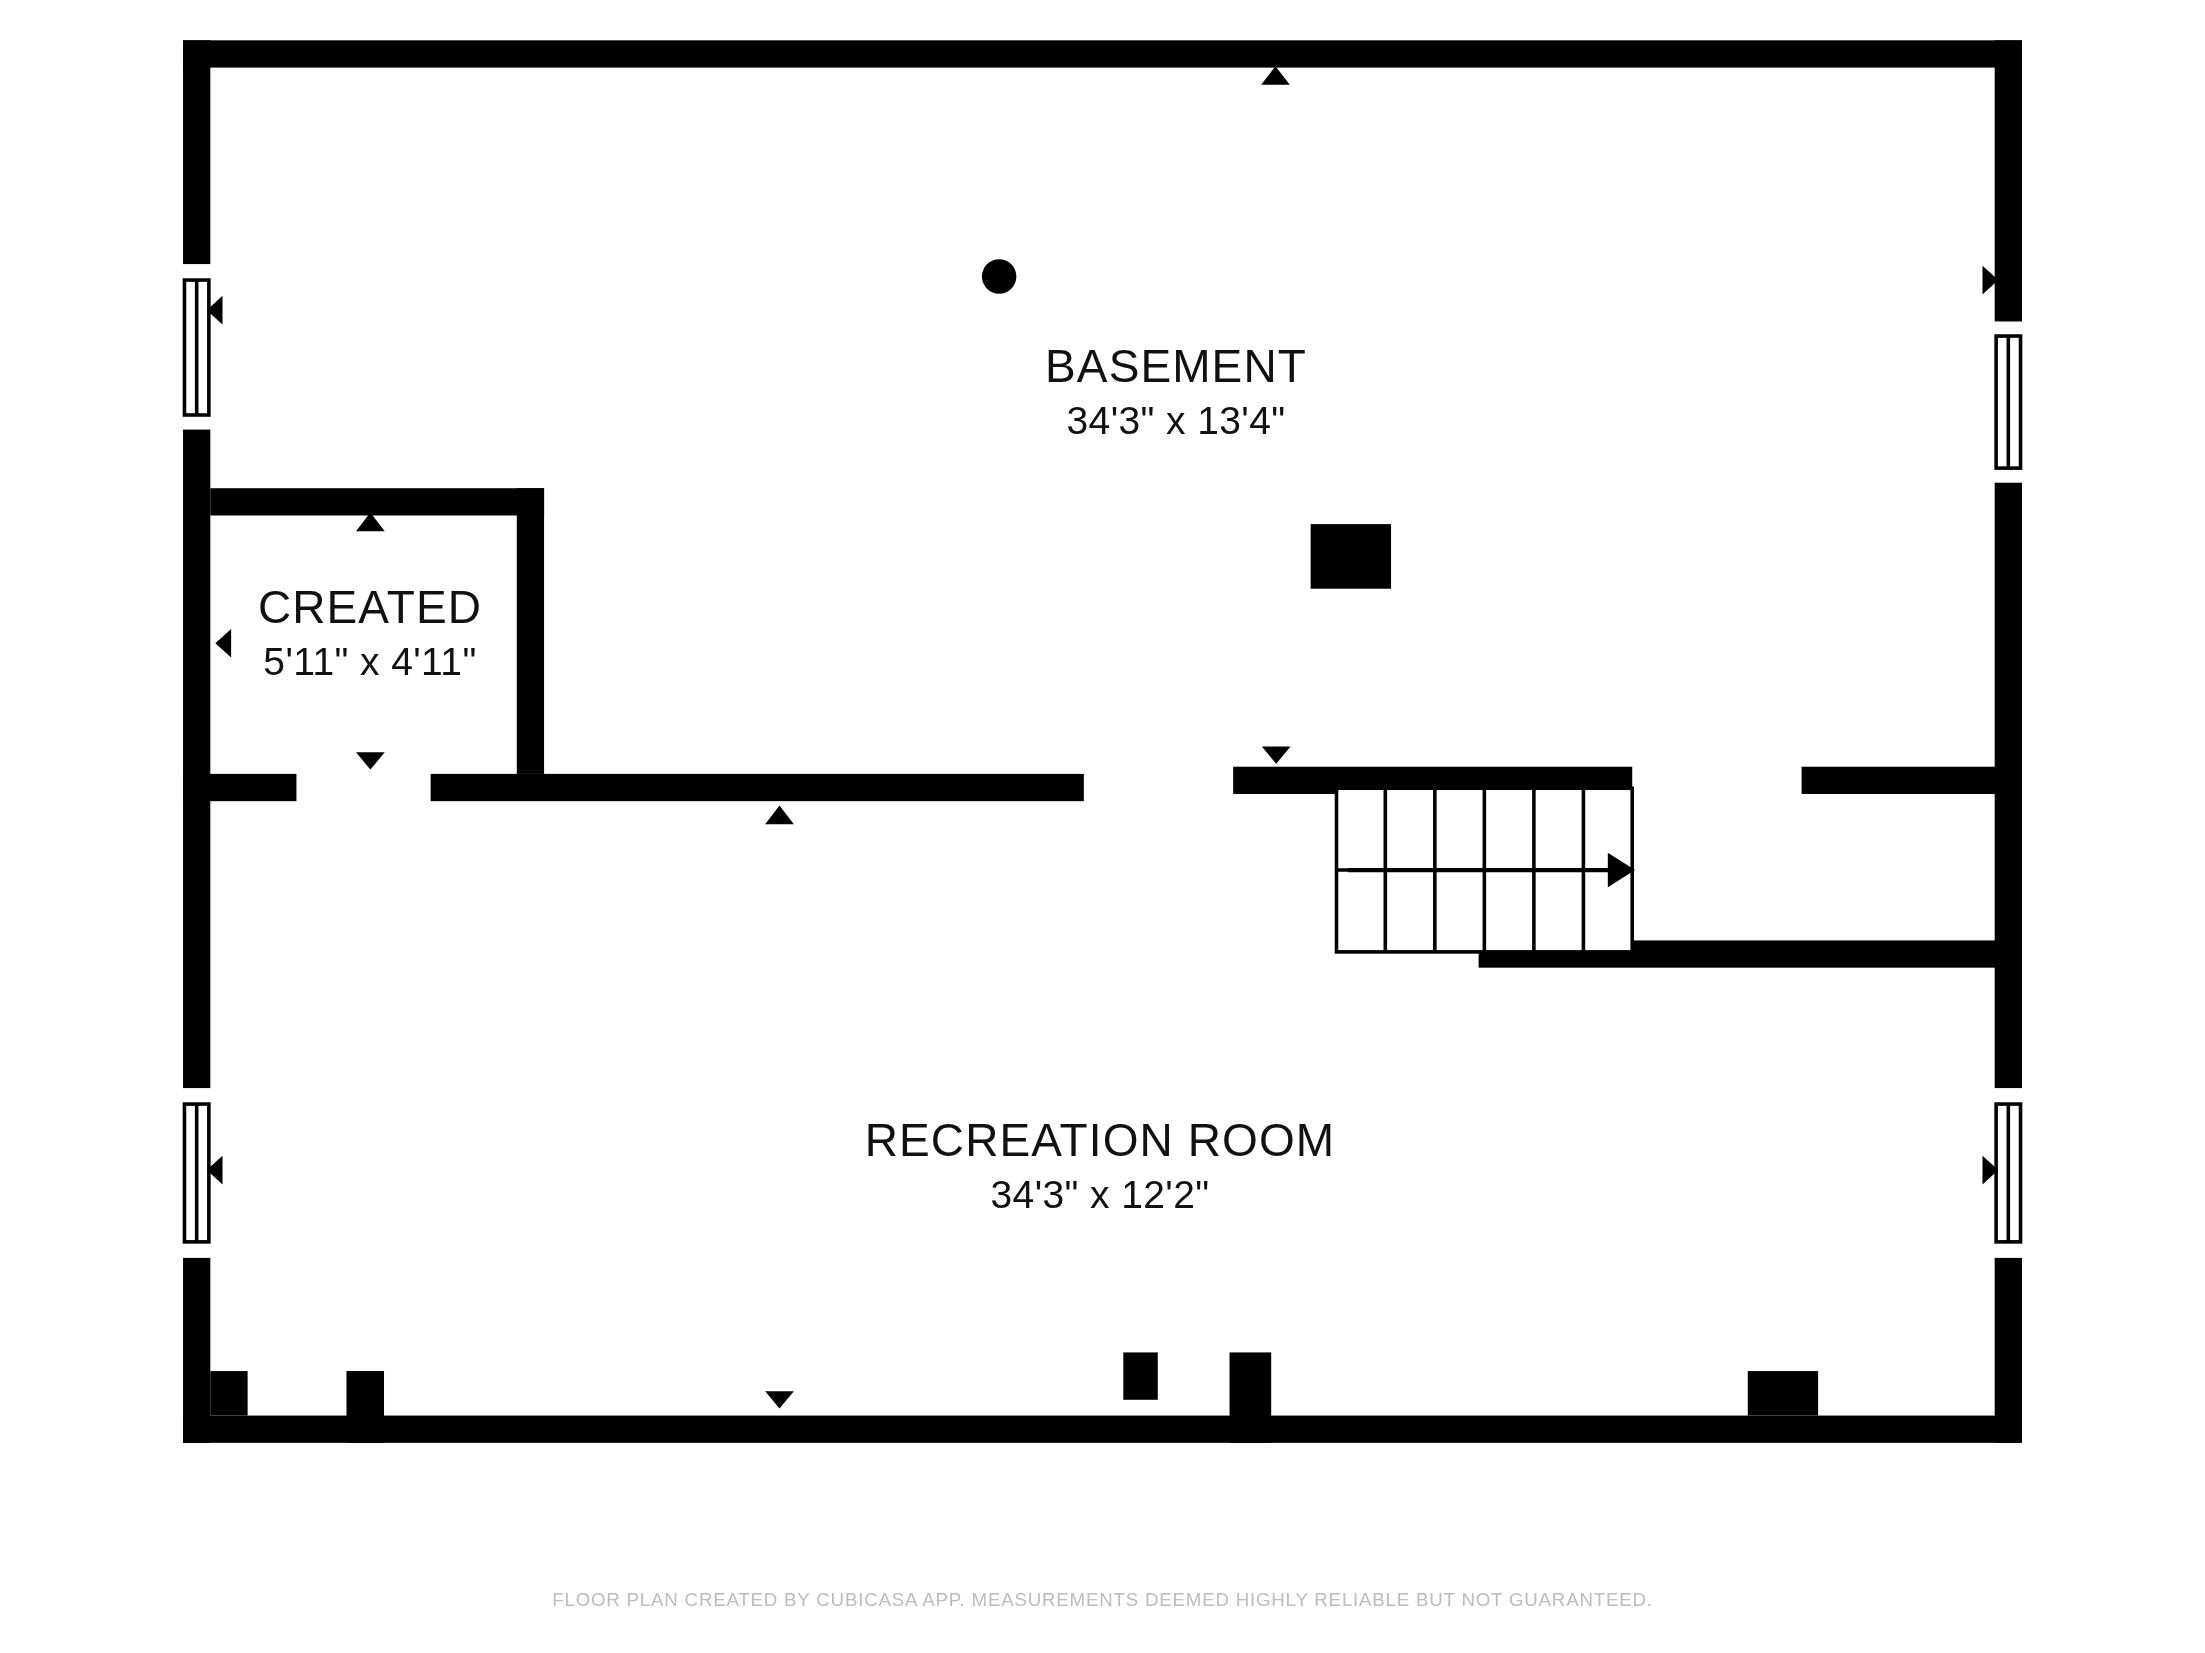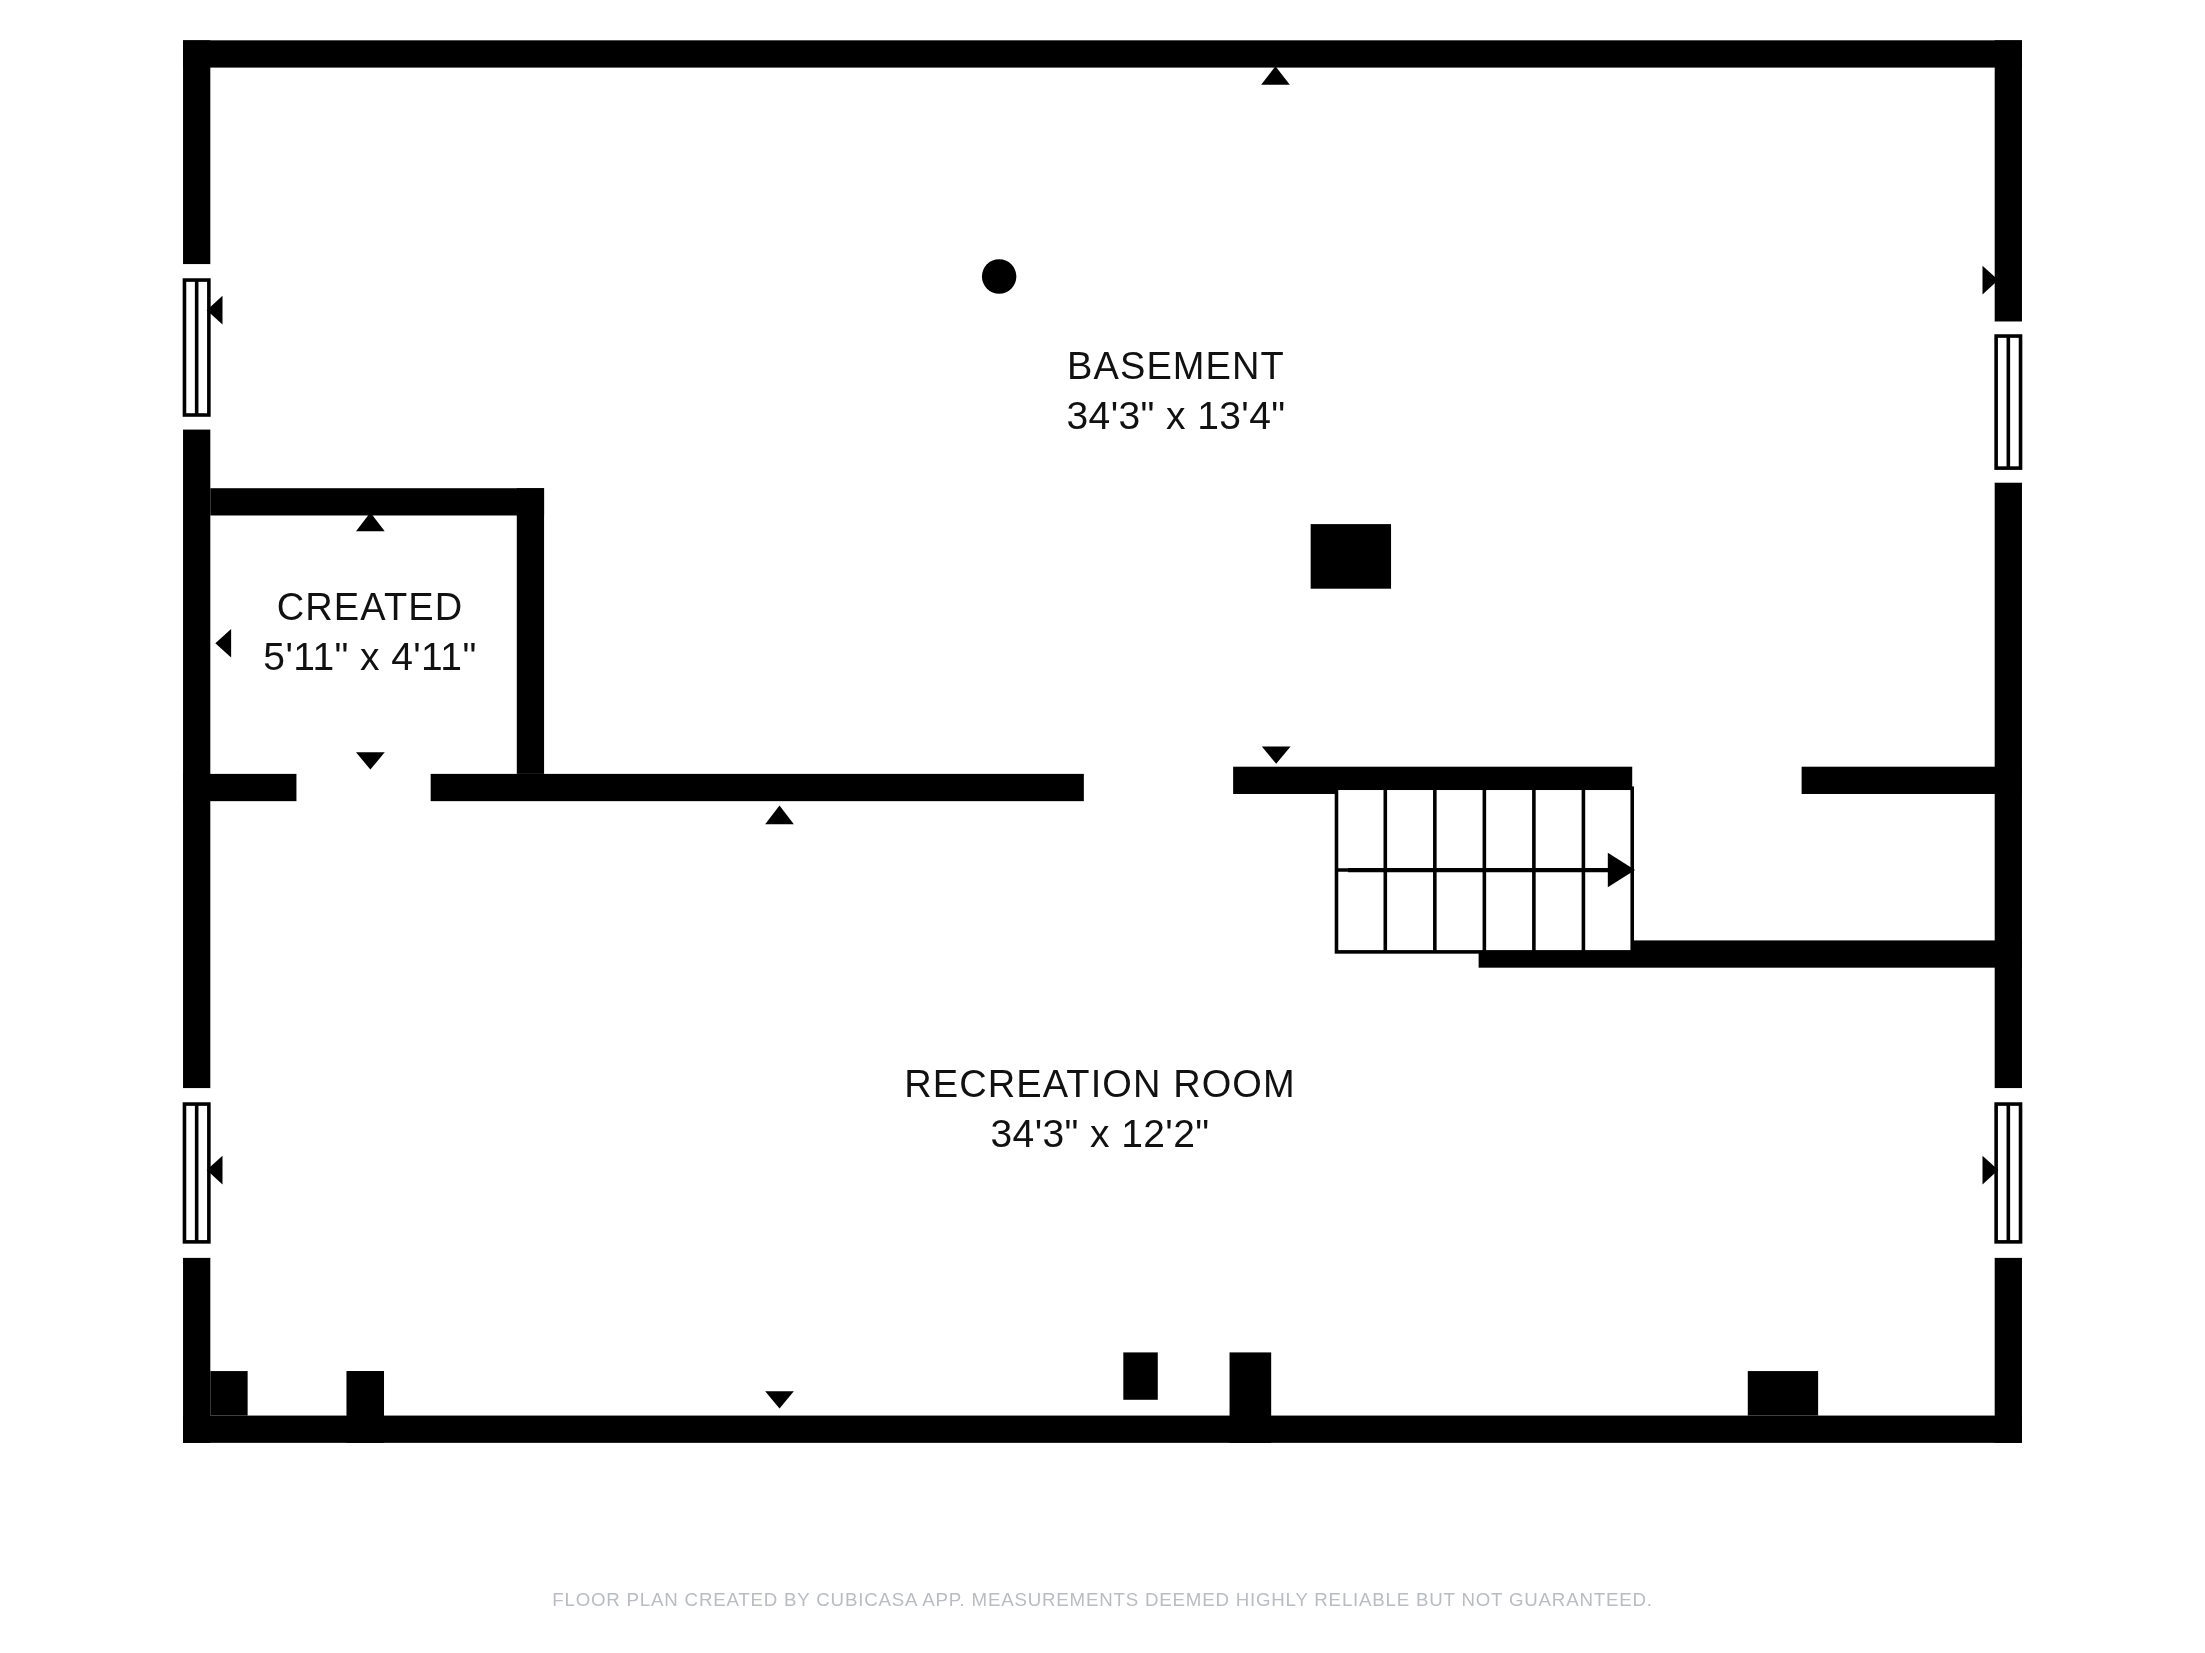--- a/index.html
+++ b/index.html
@@ -1,19 +1,19 @@
 <!DOCTYPE html>
 <html style="font-size:11.5px"><head>
 <meta charset="utf-8">
 <style>
   html,body{margin:0;padding:0;background:#ffffff;}
   body{width:2205px;height:1654px;font-family:"Liberation Sans",sans-serif;position:relative;overflow:hidden;}
   #plan{position:absolute;left:0;top:0;width:2205px;height:1654px;}
   .room-label{position:absolute;text-align:center;color:#111111;line-height:1.28;white-space:nowrap;}
-  .room-label .rl-name{font-size:38px;letter-spacing:1.1px;}
+  .room-label .rl-name{font-size:46px;letter-spacing:1.1px;}
   .room-label .rl-dims{font-size:39px;letter-spacing:0.4px;}
   #footer{position:absolute;left:0;top:1589px;width:2205px;text-align:center;
           font-size:18.7px;letter-spacing:0.8px;color:#b9bcc0;font-family:"Liberation Sans",sans-serif;}
 </style>
 </head>
 <body>
 
 <svg id="plan" viewBox="0 0 3072 2304">
 
   <g>
@@ -120,19 +120,19 @@
 <div class="room-label" style="left:1176px;top:391px;transform:translate(-50%,-50%);">
   <div class="rl-name">BASEMENT</div>
   <div class="rl-dims">34'3" x 13'4"</div>
 </div>
 
 <div class="room-label" style="left:370px;top:632px;transform:translate(-50%,-50%);">
   <div class="rl-name">CREATED</div>
   <div class="rl-dims">5'11" x 4'11"</div>
 </div>
 
-<div class="room-label" style="left:1100px;top:1109px;transform:translate(-50%,-50%);">
+<div class="room-label" style="left:1100px;top:1165px;transform:translate(-50%,-50%);">
   <div class="rl-name">RECREATION ROOM</div>
   <div class="rl-dims">34'3" x 12'2"</div>
 </div>
 
 <div id="footer">FLOOR PLAN CREATED BY CUBICASA APP. MEASUREMENTS DEEMED HIGHLY RELIABLE BUT NOT GUARANTEED.</div>
 
 
 </body></html>

